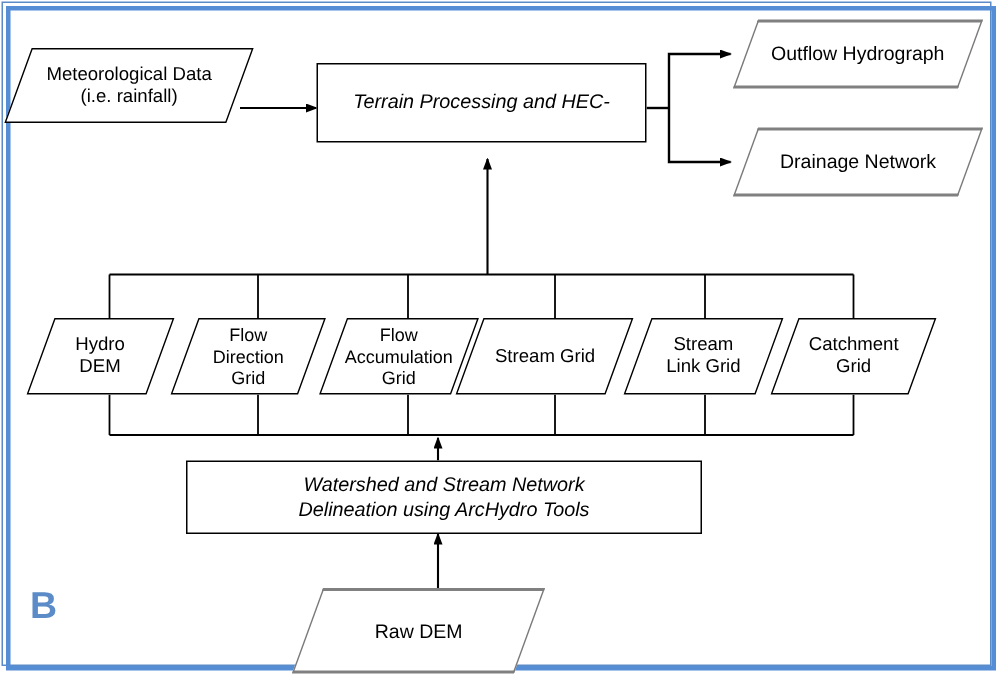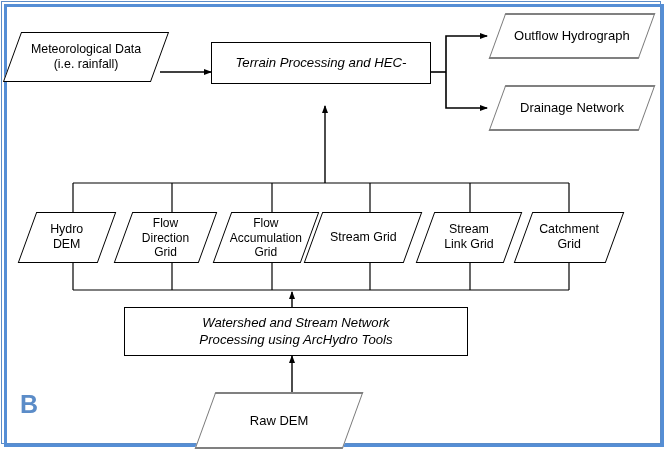--- a/index.html
+++ b/index.html
@@ -119,21 +119,21 @@
     <path d="M292,307 L292,292" stroke="#000000" stroke-width="1.4" fill="none" marker-end="url(#ah)"></path>
 
     <path d="M292,392 L292,356" stroke="#000000" stroke-width="1.4" fill="none" marker-end="url(#ah)"></path>
   </svg>
 
   <div class="node para-thin" style="left:12px;top:32px;width:148px;height:50px;">
     <span class="lbl">Meteorological Data
 (i.e. rainfall)</span>
   </div>
 
-  <div class="node proc" style="left:211px;top:42px;width:220px;height:42px;flex-direction:column;">
+  <div class="node proc" style="left:211px;top:42px;width:220px;height:53px;flex-direction:column;">
     <span class="lbl">Terrain Processing and HEC-</span>
   </div>
 
   <div class="node para-gray" style="left:497px;top:13px;width:150px;height:46px;">
     <span class="lbl">Outflow Hydrograph</span>
   </div>
 
   <div class="node para-gray" style="left:497px;top:85px;width:150px;height:46px;">
     <span class="lbl">Drainage Network</span>
   </div>
@@ -159,21 +159,21 @@
     <span class="lbl">Stream
 Link Grid</span>
   </div>
   <div class="node para-thin" style="left:523px;top:212px;width:92px;height:51px;">
     <span class="lbl">Catchment
 Grid</span>
   </div>
 
   <div class="node proc" style="left:124px;top:307px;width:344px;height:49px;flex-direction:column;">
     <span class="lbl">Watershed and Stream Network</span>
-    <span class="lbl">Processing using ArcHydro Tools</span>
+    <span class="lbl">Delineation using ArcHydro Tools</span>
   </div>
 
   <div class="node para-gray" style="left:205px;top:392px;width:148px;height:57px;">
     <span class="lbl">Raw DEM</span>
   </div>
 
   <div id="frame-outer"></div>
   <div id="frame-inner"></div>
 
   <div id="label-b" style="left:20px;top:392px;">B</div>

